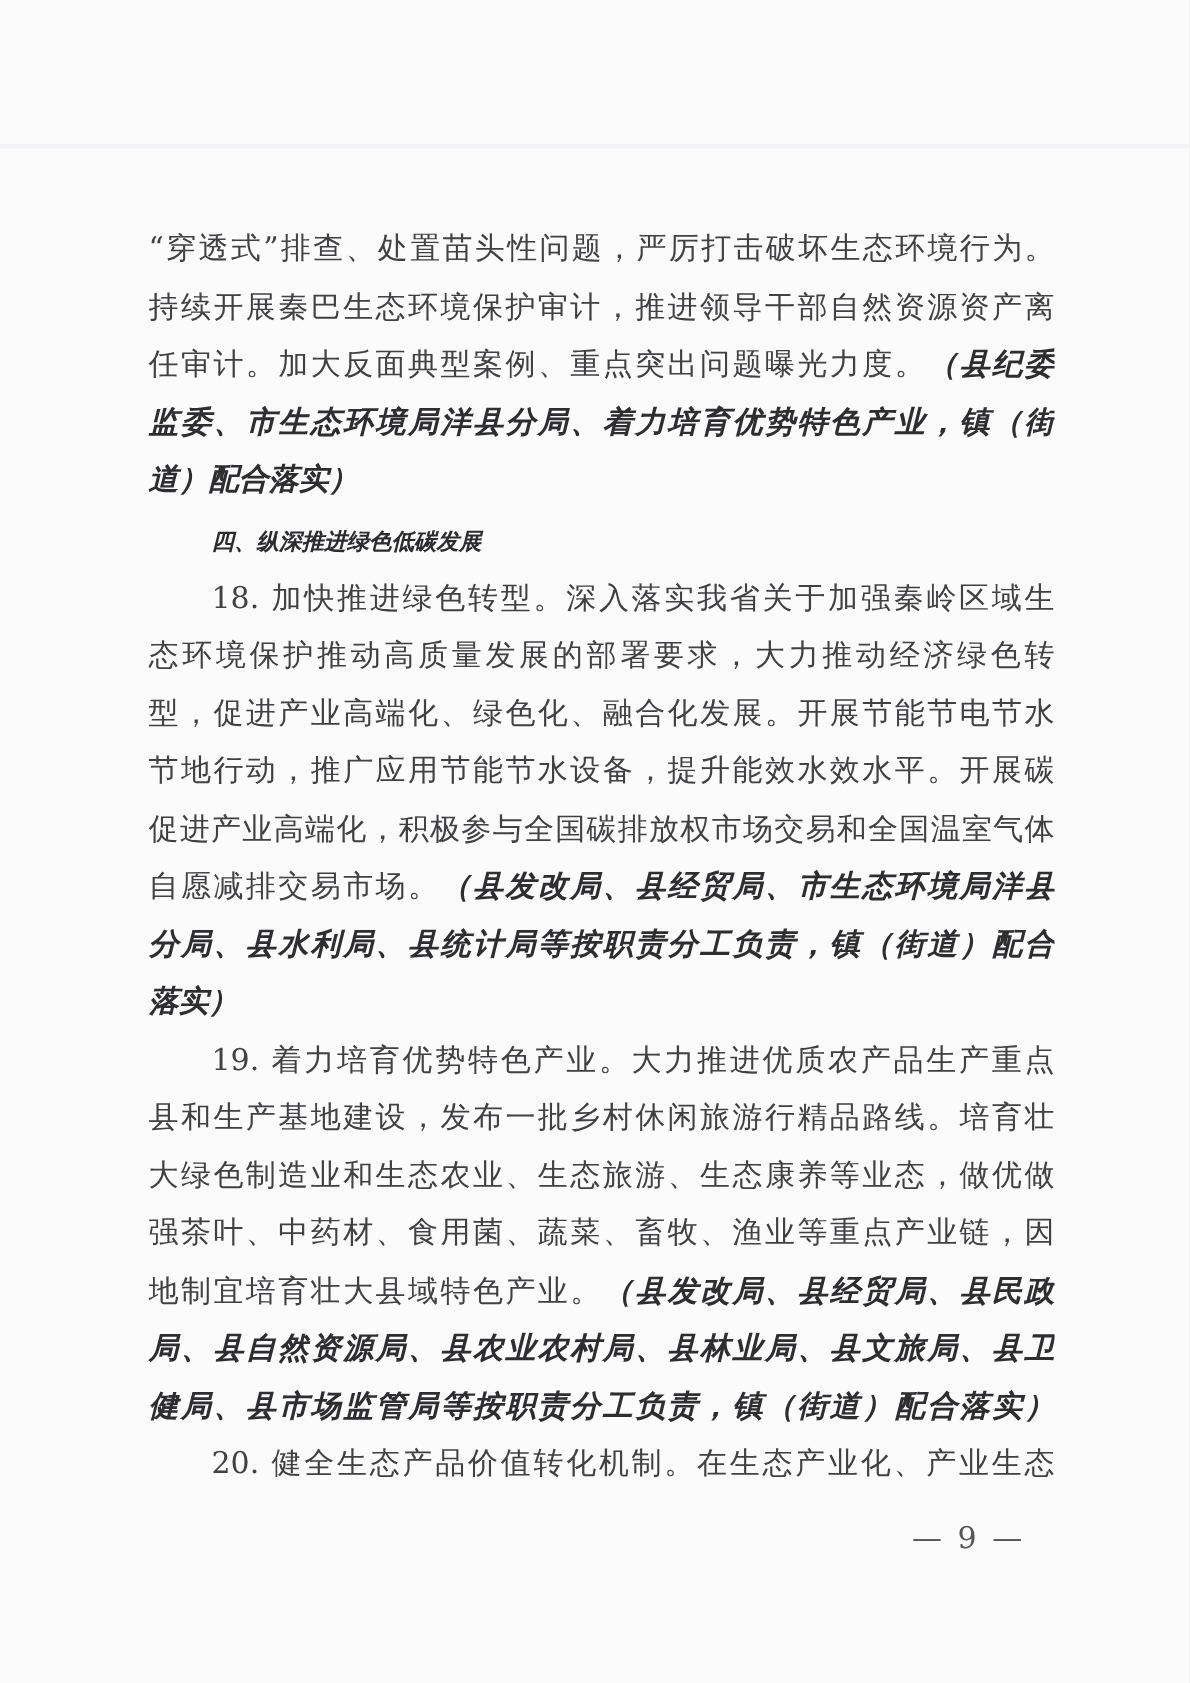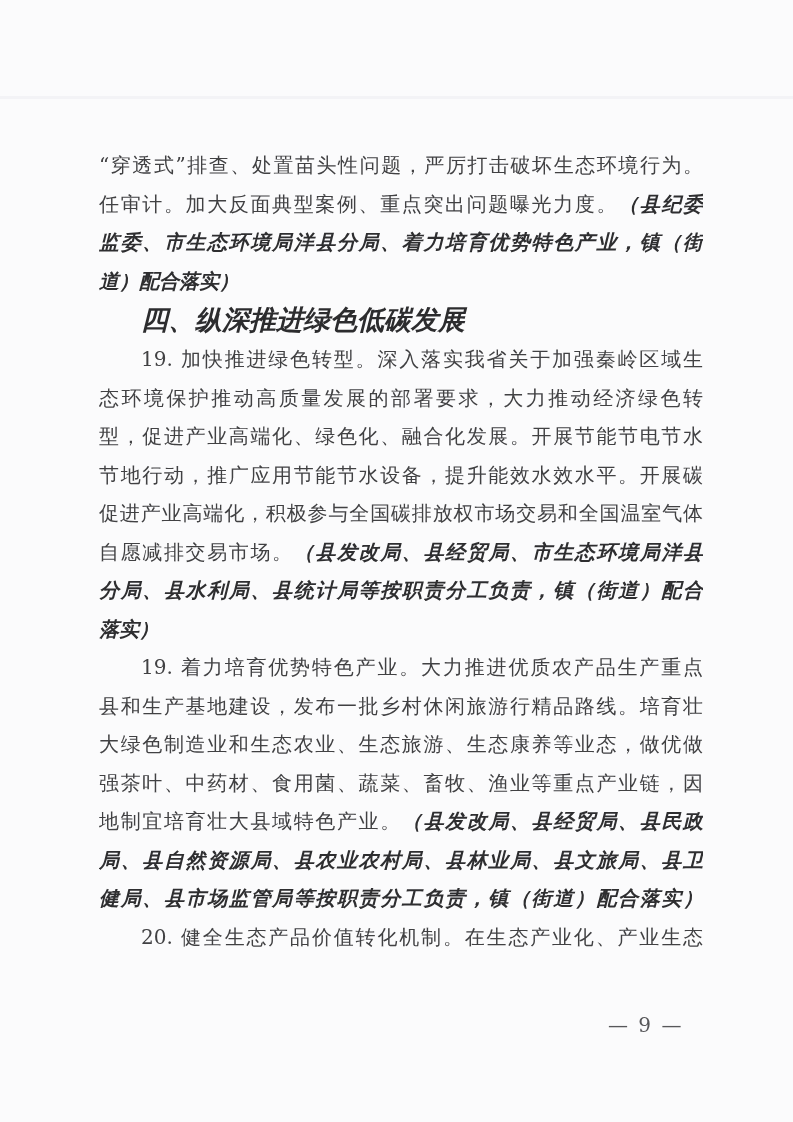--- a/index.html
+++ b/index.html
@@ -47,21 +47,21 @@
     color: #2e2e30;
     font-style: italic;
   }
   .line.heading {
     height: 40px;
     line-height: 40px;
   }
   .line.heading span {
     font-family: "DejaVu Sans", sans-serif;
     font-weight: 700;
-    font-size: 27px;
+    font-size: 15px;
     color: #2c2c2e;
   }
   .pageno {
     position: absolute;
     left: 608px;
     top: 1010px;
     width: 120px;
     height: 30px;
     line-height: 30px;
     font-family: "DejaVu Serif", serif;
@@ -70,25 +70,26 @@
     color: #57575a;
   }
 </style>
 </head>
 <body>
 
 <div class="page">
   <div class="scan-band"></div>
   <div class="doc" id="doc">
       <div class="line j"><span class="n">“穿透式”排查、处置苗头性问题，严厉打击破坏生态环境行为。</span></div>
+      <div class="line j"><span class="n">持续开展秦巴生态环境保护审计，推进领导干部自然资源资产离</span></div>
       <div class="line j"><span class="n">任审计。加大反面典型案例、重点突出问题曝光力度。</span><span class="b">（县纪委</span></div>
       <div class="line j"><span class="b">监委、市生态环境局洋县分局、着力培育优势特色产业，镇（街</span></div>
       <div class="line"><span class="b">道）配合落实）</span></div>
       <div class="line ind heading"><span class="b">四、纵深推进绿色低碳发展</span></div>
-      <div class="line j ind"><span class="n">19. 加快推进绿色转型。深入落实我省关于加强秦岭区域生</span></div>
+      <div class="line j ind"><span class="n">18. 加快推进绿色转型。深入落实我省关于加强秦岭区域生</span></div>
       <div class="line j"><span class="n">态环境保护推动高质量发展的部署要求，大力推动经济绿色转</span></div>
       <div class="line j"><span class="n">型，促进产业高端化、绿色化、融合化发展。开展节能节电节水</span></div>
       <div class="line j"><span class="n">节地行动，推广应用节能节水设备，提升能效水效水平。开展碳</span></div>
       <div class="line j"><span class="n">促进产业高端化，积极参与全国碳排放权市场交易和全国温室气体</span></div>
       <div class="line j"><span class="n">自愿减排交易市场。</span><span class="b">（县发改局、县经贸局、市生态环境局洋县</span></div>
       <div class="line j"><span class="b">分局、县水利局、县统计局等按职责分工负责，镇（街道）配合</span></div>
       <div class="line"><span class="b">落实）</span></div>
       <div class="line j ind"><span class="n">19. 着力培育优势特色产业。大力推进优质农产品生产重点</span></div>
       <div class="line j"><span class="n">县和生产基地建设，发布一批乡村休闲旅游行精品路线。培育壮</span></div>
       <div class="line j"><span class="n">大绿色制造业和生态农业、生态旅游、生态康养等业态，做优做</span></div>

